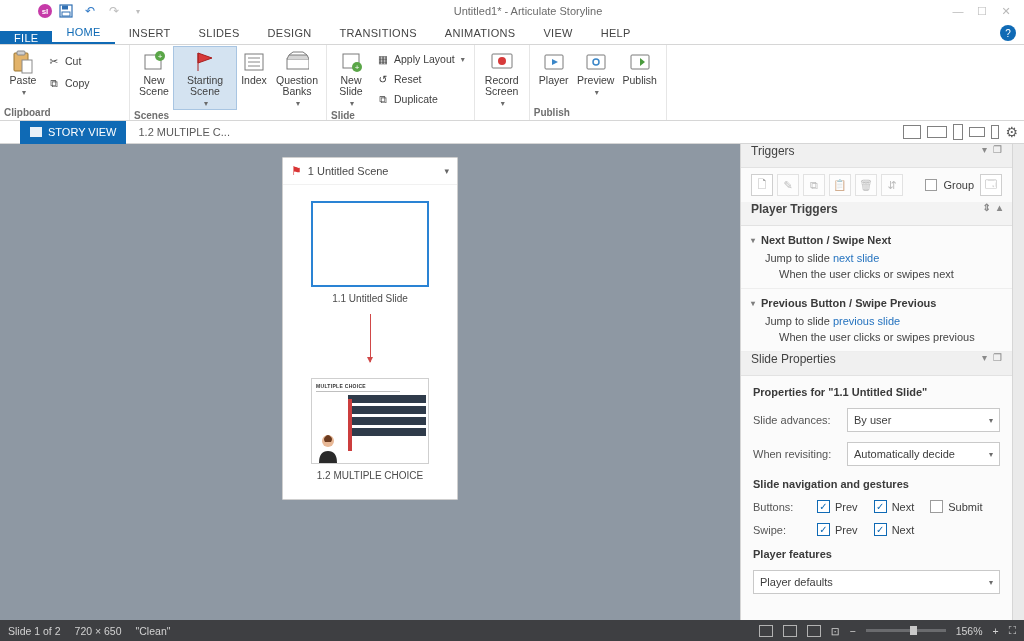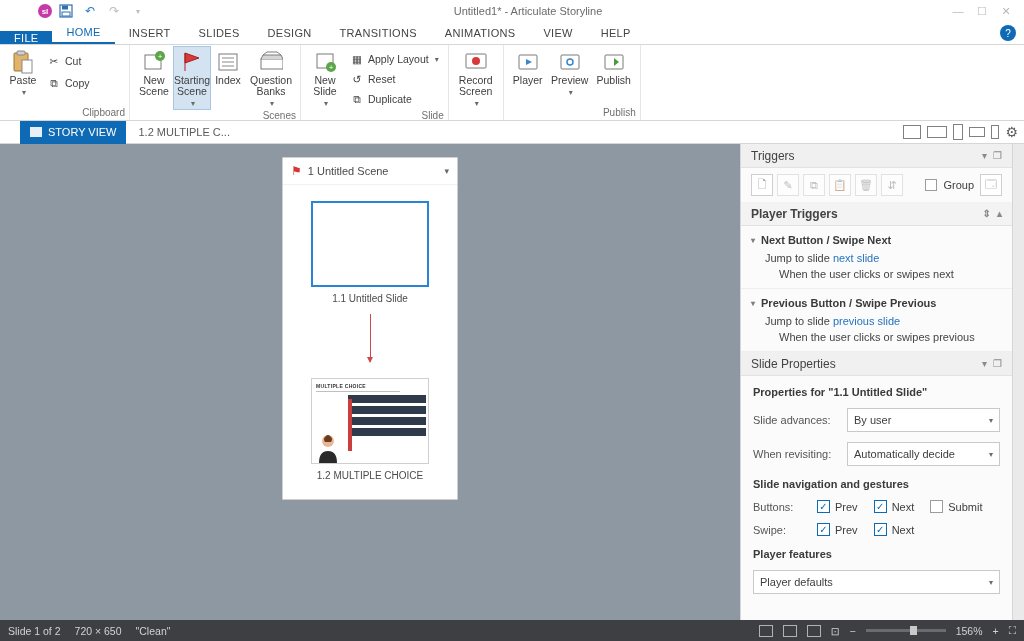--- a/index.html
+++ b/index.html
@@ -19,21 +19,21 @@
 .tabs { height: 23px; background: #fff; display: flex; align-items: stretch; font-size: 11px; color: #444; border-bottom: 1px solid #d6d6d6; position: relative; }
 .tabs .tab { padding: 0 14px; display: flex; align-items: center; cursor: pointer; text-transform: uppercase; letter-spacing: .3px; }
 .tabs .tab.file { background: #0f6ab5; color: #fff; font-weight: 400; margin-top: 9px; }
 .tabs .tab.active { color: #0f6ab5; border-bottom: 2px solid #0f6ab5; }
 .tabs .help-icon { position: absolute; right: 8px; top: 3px; width: 16px; height: 16px; border-radius: 50%; background: #0f6ab5; color: #fff; font-size: 10px; display: flex; align-items: center; justify-content: center; cursor: pointer; }
 
 
 .ribbon { height: 76px; background: #fff; border-bottom: 1px solid #d6d6d6; display: flex; font-size: 10.5px; color: #404040; }
 .ribgroup { display: flex; flex-direction: column; border-right: 1px solid #e6e6e6; padding: 2px 4px 0; }
 .ribgroup .row { display: flex; flex: 1; align-items: flex-start; }
-.ribgroup .lbl { text-align: right; font-size: 10px; color: #6f6f6f; padding: 1px 0 2px; }
+.ribgroup .lbl { text-align: left; font-size: 10px; color: #6f6f6f; padding: 1px 0 2px; font-weight: bold; }
 .bigbtn { width: 46px; display: flex; flex-direction: column; align-items: center; justify-content: flex-start; padding-top: 3px; cursor: pointer; gap: 1px; text-align: center; line-height: 11px; }
 .bigbtn.sel { background: #d4e3f1; outline: 1px solid #a8c5e2; }
 .bigbtn .ico { width: 24px; height: 24px; display: flex; align-items: center; justify-content: center; }
 .smallbtn { display: flex; align-items: center; height: 20px; padding: 0 5px; gap: 4px; cursor: pointer; white-space: nowrap; }
 .smallbtn .sico { width: 14px; height: 14px; display: flex; align-items: center; justify-content: center; }
 .caret { font-size: 8px; color: #6b6b6b; margin-left: 2px; }
 
 
 .viewbar { height: 23px; background: #fff; border-bottom: 1px solid #d6d6d6; display: flex; align-items: center; font-size: 11px; }
 .viewbar .storytab { background: #0f6ab5; color: #fff; height: 23px; display: flex; align-items: center; padding: 0 10px; gap: 6px; margin-left: 20px; }
@@ -59,21 +59,21 @@
 .slide-thumb.mc .mchead { font-size: 5px; color: #333; letter-spacing: .3px; font-weight: bold; }
 .slide-thumb.mc .mcline { width: 84px; height: 1px; background: #bfbfbf; margin-top: 2px; }
 .slide-thumb.mc .person { position: absolute; left: 3px; bottom: 0; width: 26px; height: 30px; }
 .slide-thumb.mc .redstrip { position: absolute; left: 36px; top: 20px; width: 4px; height: 52px; background: #cc3e3e; }
 .slide-label { text-align: center; font-size: 10px; color: #4b4b4b; }
 .arrow-line { width: 1px; height: 48px; background: #d04848; margin: 10px auto 0; position: relative; }
 .arrow-line::after { content: ""; position: absolute; bottom: -1px; left: -3px; border-left: 3.5px solid transparent; border-right: 3.5px solid transparent; border-top: 6px solid #d04848; }
 
 
 .rpanel { width: 272px; background: #fbfbfb; border-left: 1px solid #d6d6d6; font-size: 11px; color: #3d3d3d; display: flex; flex-direction: column; }
-.rpanel .sect-h { background: #f0f0f0; height: 24px; display: flex; align-items: center; padding: 0 10px; font-size: 12px; color: #424242; border-bottom: 1px solid #e2e2e2; gap: 20px; }
+.rpanel .sect-h { background: #f0f0f0; height: 24px; display: flex; align-items: flex-start; padding: 0 10px; font-size: 12px; color: #424242; border-bottom: 1px solid #e2e2e2; gap: 20px; }
 .rpanel .sect-h .tools { margin-left: auto; display: flex; gap: 6px; color: #8a8a8a; font-size: 10px; }
 .rpanel .toolrow { display: flex; align-items: center; gap: 4px; padding: 6px 10px; }
 .rpanel .tbtn { width: 22px; height: 22px; border: 1px solid #cfcfcf; background: #fff; display: flex; align-items: center; justify-content: center; color: #8a8a8a; cursor: pointer; font-size: 11px; }
 .rpanel .tbtn.dis { opacity: .55; }
 .rpanel .grp { margin-left: auto; display: flex; align-items: center; gap: 6px; }
 .rpanel .chk { width: 12px; height: 12px; border: 1px solid #9c9c9c; background: #fff; }
 .trigblk { padding: 4px 10px 6px; border-bottom: 1px solid #eee; }
 .trigblk .thead { display: flex; align-items: center; gap: 6px; font-weight: 600; color: #3a3a3a; padding: 4px 0; }
 .trigblk .thead .car { color: #7e7e7e; font-size: 8px; }
 .trigblk .tline { padding: 2px 0 2px 14px; color: #444; }
@@ -174,21 +174,21 @@
         <div class="ico">
             <svg width="22" height="22">
               <rect x="2" y="4" width="16" height="14" fill="#fff" stroke="#7a7a7a"></rect>
               <circle cx="17" cy="5" r="5" fill="#5aa648"></circle>
               <text x="17" y="8" font-size="8" fill="#fff" text-anchor="middle">+</text>
             </svg>
           </div>
         <span style="white-space:pre">New
 Scene</span>
       </div>
-      <div class="bigbtn sel" style="width:36px">
+      <div class="bigbtn sel" style="width:62px">
         <div class="ico">
             <svg width="20" height="22">
               <path d="M3 2 L3 20 M3 2 L17 7 L3 12 Z" fill="#d73a3a" stroke="#a82020"></path>
             </svg>
           </div>
         <span style="white-space:pre">Starting
 Scene</span>
         <span class="caret">▾</span>
       </div>
       <div class="bigbtn" style="width:36px">

